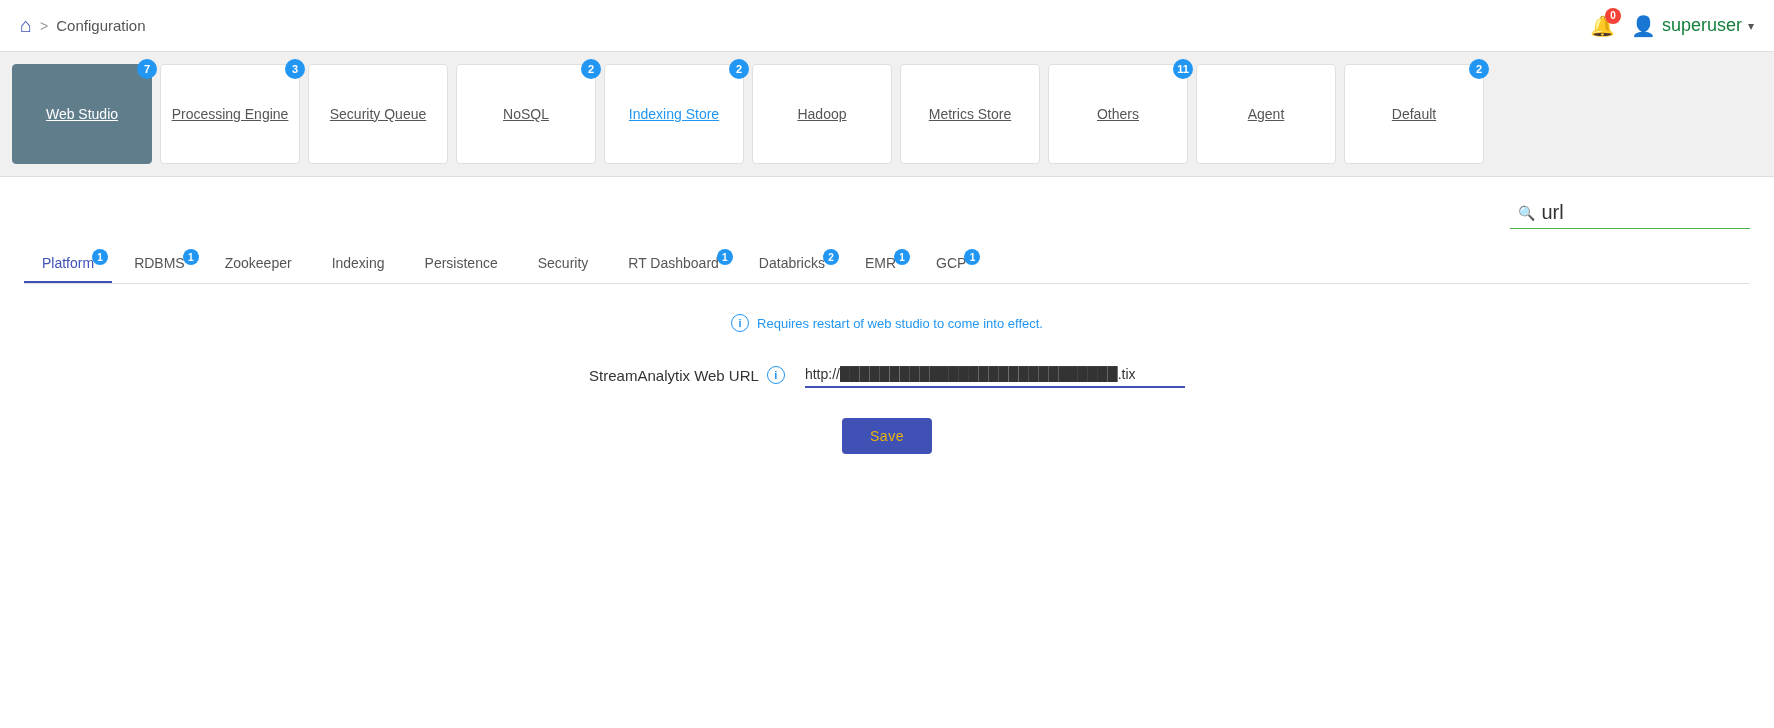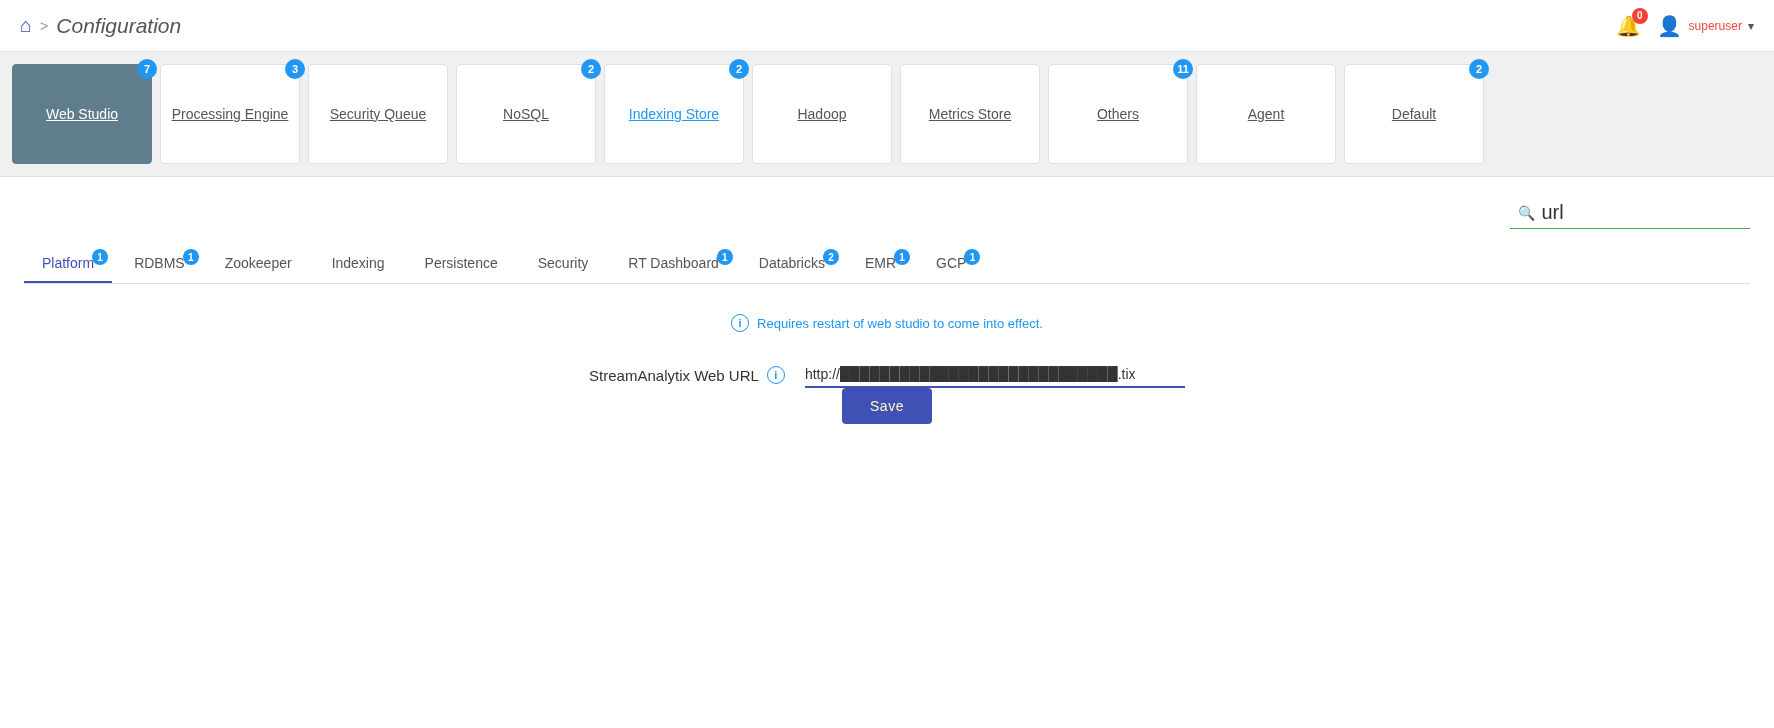--- a/index.html
+++ b/index.html
@@ -11,34 +11,34 @@
       align-items: center;
       background: #fff;
       height: 52px;
       padding: 0 20px;
       border-bottom: 1px solid #e0e0e0;
       position: relative;
     }
     .header-left { display: flex; align-items: center; gap: 8px; }
     .home-icon { color: #3f51b5; font-size: 20px; cursor: pointer; }
     .breadcrumb-sep { color: #999; font-size: 14px; }
-    .breadcrumb-text { color: #555; font-size: 21px; font-style: italic; }
+    .breadcrumb-text { color: #555; font-size: 15px; }
     .header-right { margin-left: auto; display: flex; align-items: center; gap: 16px; }
     .notif-wrapper { position: relative; cursor: pointer; }
     .notif-icon { font-size: 20px; color: #555; }
     .notif-badge {
       position: absolute; top: -6px; right: -6px;
       background: #f44336; color: #fff;
       border-radius: 50%; width: 16px; height: 16px;
       font-size: 10px; display: flex; align-items: center; justify-content: center;
       font-weight: bold;
     }
     .user-section { display: flex; align-items: center; gap: 6px; cursor: pointer; color: #3f51b5; }
     .user-icon { font-size: 20px; color: #555; }
-    .user-name { color: #ef4444; font-size: 12px; }
+    .user-name { color: #15803d; font-size: 18px; }
     .chevron-down { font-size: 12px; color: #555; }
 
     
     .categories-section {
       background: #f0f0f0;
       padding: 12px 12px;
       display: flex;
       gap: 8px;
       overflow-x: auto;
       border-bottom: 1px solid #ddd;
@@ -169,20 +169,21 @@
       display: inline-flex; align-items: center; justify-content: center;
       font-size: 11px; font-weight: bold; color: #2196f3;
       flex-shrink: 0;
     }
 
     .form-row {
       display: flex;
       align-items: center;
       justify-content: center;
       gap: 20px;
+      margin-bottom: 30px;
     }
     .form-label {
       font-size: 15px;
       font-weight: 500;
       color: #333;
       display: flex;
       align-items: center;
       gap: 8px;
       white-space: nowrap;
     }
@@ -203,21 +204,21 @@
       color: #333;
       width: 380px;
       padding: 4px 0;
       background: transparent;
     }
 
     .save-btn {
       display: block;
       margin: 0 auto;
       background: #3f51b5;
-      color: #fef9c3;
+      color: #eab308;
       border: none;
       border-radius: 4px;
       padding: 10px 28px;
       font-size: 14px;
       font-weight: 500;
       cursor: pointer;
       letter-spacing: 0.5px;
     }
 
     .save-row {

